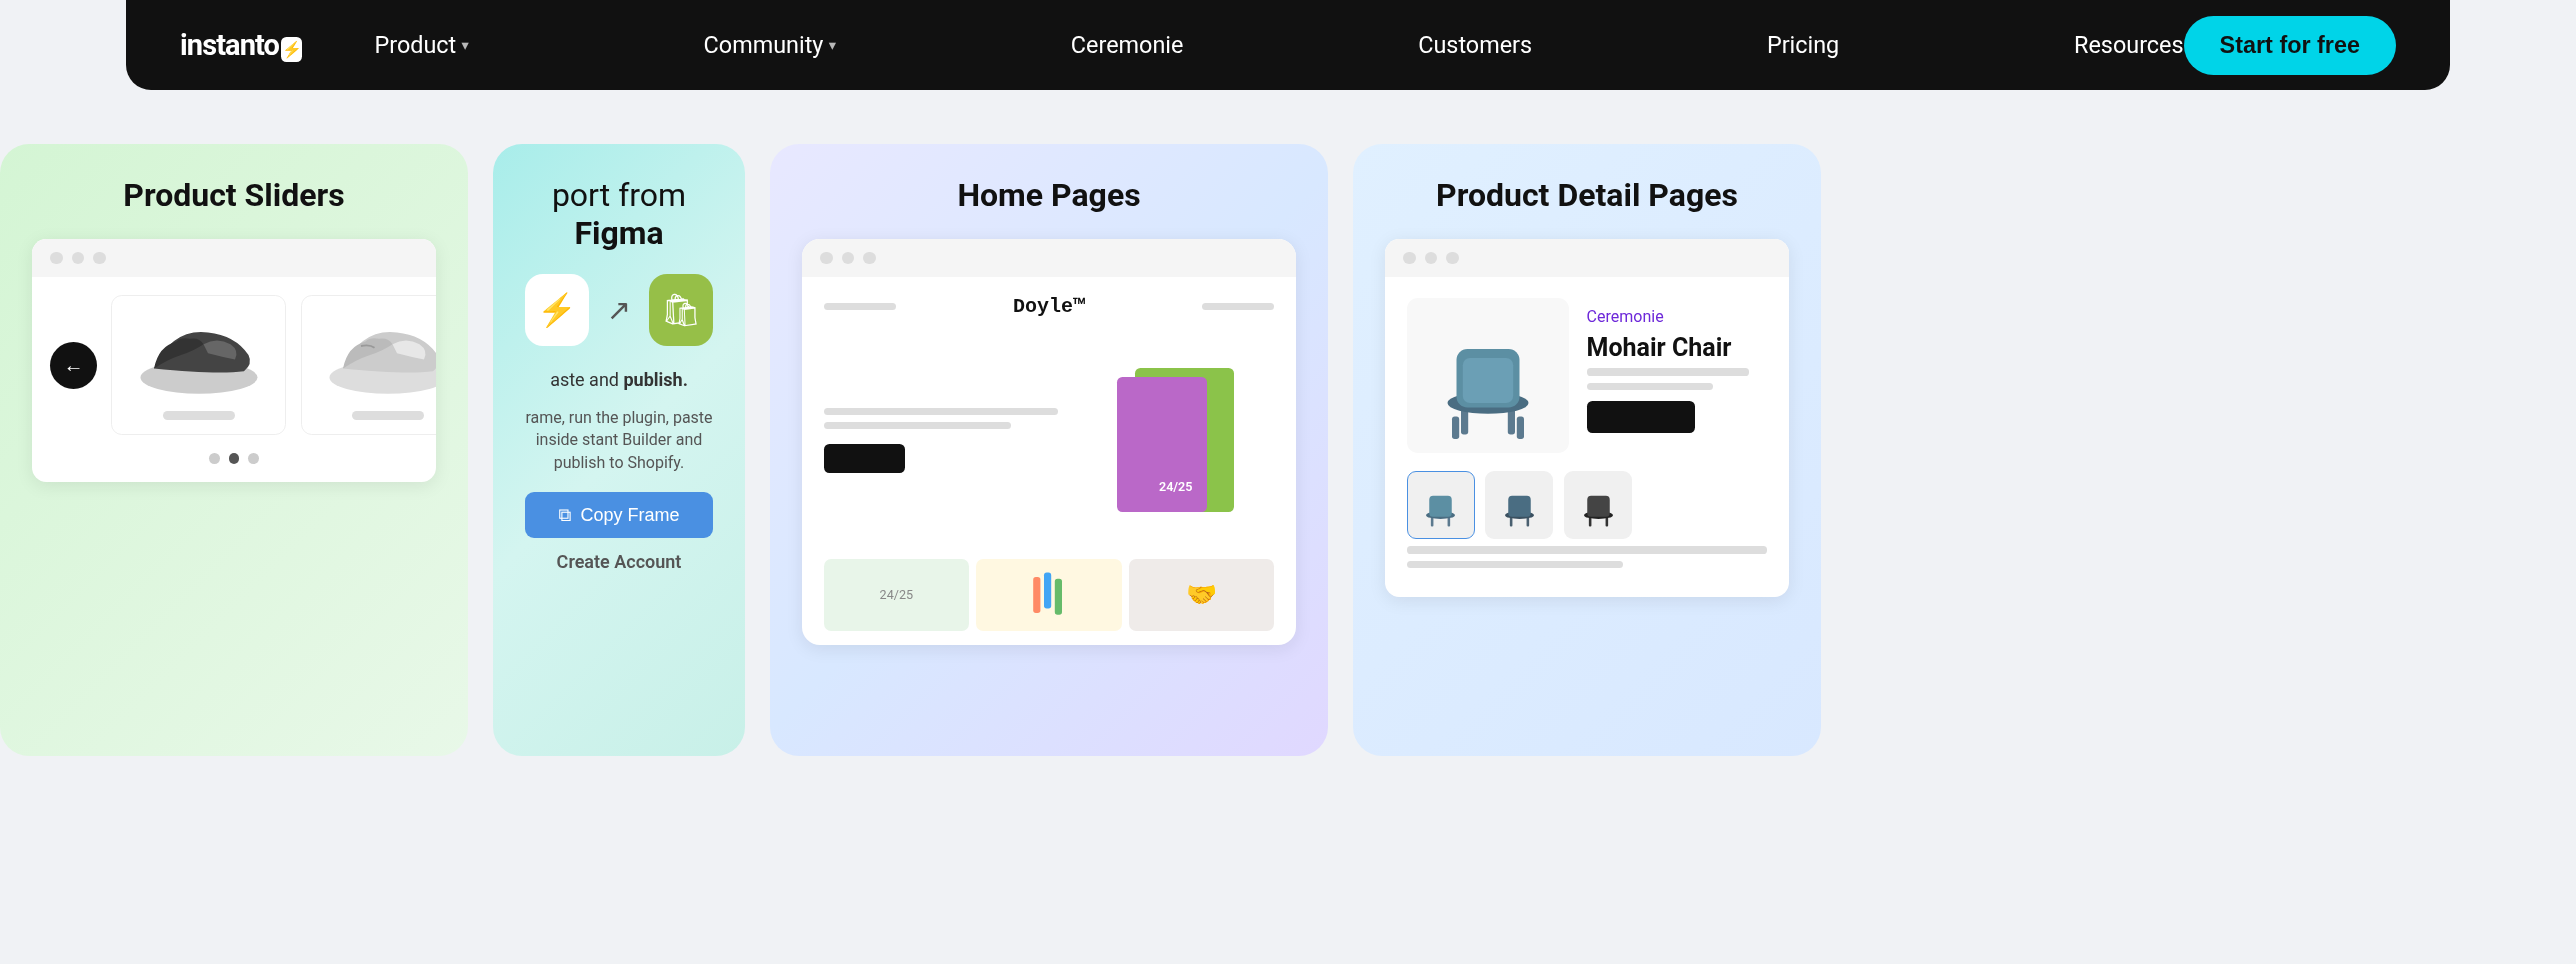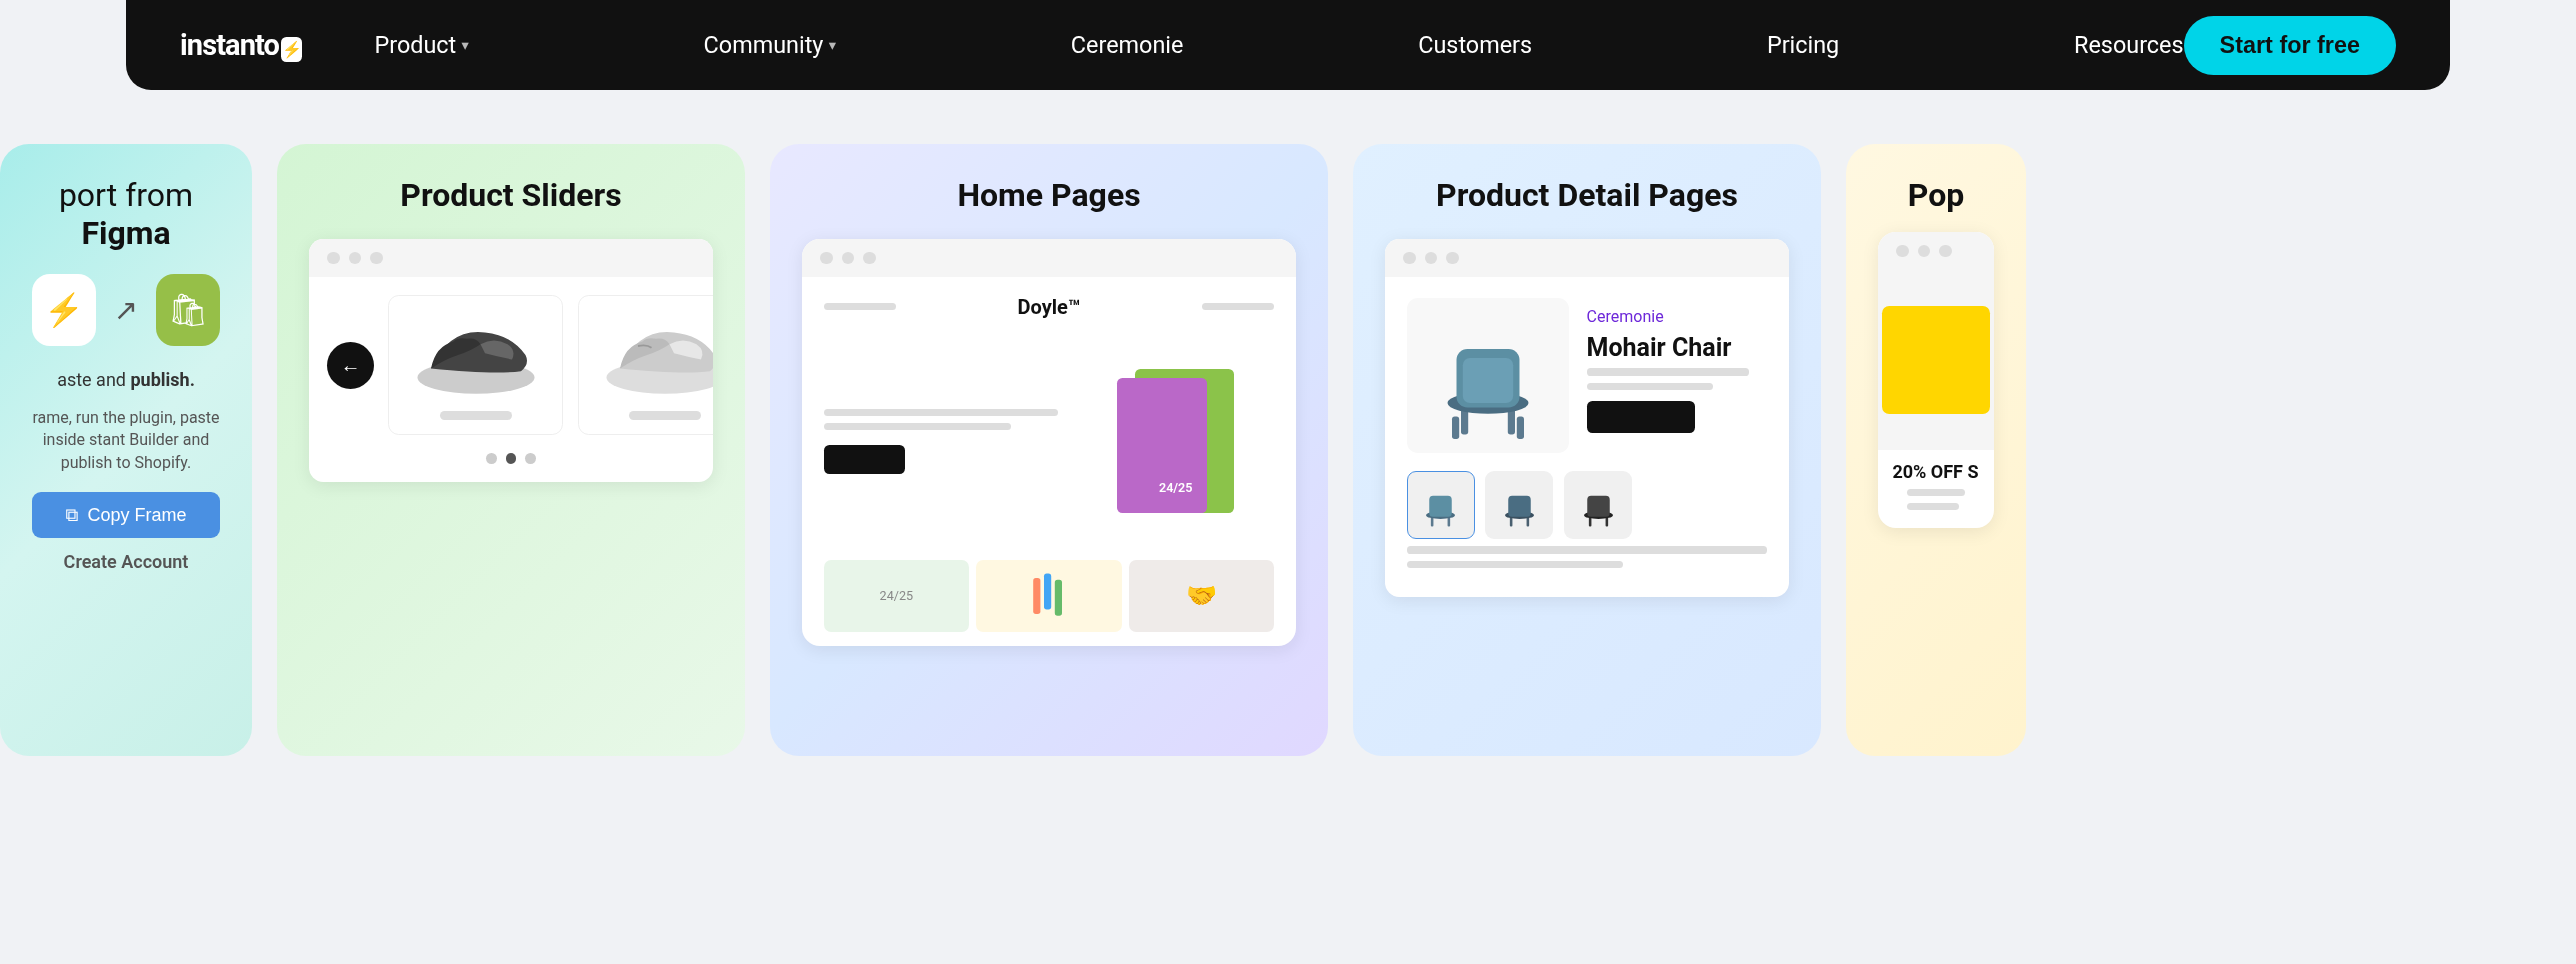--- a/index.html
+++ b/index.html
@@ -271,20 +271,21 @@
     .home-mockup {
       background: white;
       border-radius: 18px;
       overflow: hidden;
     }
     .home-header {
       display: flex;
       justify-content: space-between;
       align-items: center;
       padding: 18px 21.6px;
+      font-family: Liberation Mono, monospace;
     }
     .header-line {
       height: 7.2px;
       width: 72px;
       background: #ddd;
       border-radius: 3.6px;
     }
     .header-brand {
       font-size: 20px;
       font-weight: 700;
@@ -517,47 +518,20 @@
     <a class="nav-link">
       <span>Resources</span>
     </a>
   </div>
 
   <button class="nav-cta">Start for free</button>
 </nav>
 
 <div class="main-content">
 
-  <div class="template-card card-figma">
-    <div class="figma-title">
-      <span>port from </span><strong>Figma</strong>
-    </div>
-
-    <div class="figma-icon-area">
-      <div class="icon-box icon-bolt">⚡</div>
-      <div class="arrow-curve">↗</div>
-      <div class="icon-box icon-shopify">🛍</div>
-    </div>
-
-    <div class="figma-desc">
-      <span>aste and </span><strong>publish.</strong>
-    </div>
-    <div class="figma-subdesc">rame, run the plugin, paste inside
-stant Builder and publish to Shopify.</div>
-
-    <button class="copy-frame-btn">
-      <span>⧉</span>
-      <span>Copy Frame</span>
-    </button>
-
-    <div class="create-account-link">
-      <span>Create</span> <span>Account</span>
-    </div>
-  </div>
-
   <div class="template-card card-sliders">
     <div class="card-title">Product Sliders</div>
 
     <div class="browser-mockup">
       <div class="browser-bar">
         <div class="browser-dot"></div>
         <div class="browser-dot"></div>
         <div class="browser-dot"></div>
       </div>
 
@@ -591,20 +565,47 @@
           </div>
 
         </div>
 
         <div class="slider-dots">
           <div class="dot"></div>
           <div class="dot active"></div>
           <div class="dot"></div>
         </div>
       </div>
+    </div>
+  </div>
+
+  <div class="template-card card-figma">
+    <div class="figma-title">
+      <span>port from </span><strong>Figma</strong>
+    </div>
+
+    <div class="figma-icon-area">
+      <div class="icon-box icon-bolt">⚡</div>
+      <div class="arrow-curve">↗</div>
+      <div class="icon-box icon-shopify">🛍</div>
+    </div>
+
+    <div class="figma-desc">
+      <span>aste and </span><strong>publish.</strong>
+    </div>
+    <div class="figma-subdesc">rame, run the plugin, paste inside
+stant Builder and publish to Shopify.</div>
+
+    <button class="copy-frame-btn">
+      <span>⧉</span>
+      <span>Copy Frame</span>
+    </button>
+
+    <div class="create-account-link">
+      <span>Create</span> <span>Account</span>
     </div>
   </div>
 
   <div class="template-card card-home">
     <div class="card-title">Home Pages</div>
 
     <div class="browser-mockup home-mockup">
       <div class="browser-bar">
         <div class="browser-dot"></div>
         <div class="browser-dot"></div>
@@ -714,37 +715,15 @@
             </svg>
           </div>
         </div>
 
         <div class="detail-desc-line"></div>
         <div class="detail-desc-line short"></div>
       </div>
     </div>
   </div>
 
-  <div class="template-card card-partial">
-    <div class="partial-title">Pop</div>
-
-    <div class="partial-browser browser-mockup">
-      <div class="browser-bar">
-        <div class="browser-dot"></div>
-        <div class="browser-dot"></div>
-        <div class="browser-dot"></div>
-      </div>
-
-      <div style="position:relative;">
-        <div class="partial-img-area">
-          <div class="yellow-box"></div>
-        </div>
-        <div style="padding:10.8px 14.4px;">
-          <div style="font-size:18px; font-weight:700; color:#111; margin-bottom:7.2px;">20% OFF S</div>
-          <div class="partial-bar"></div>
-          <div class="partial-bar" style="width:60%;"></div>
-        </div>
-      </div>
-    </div>
-  </div>
 
 </div>
 
 
 </body></html>

